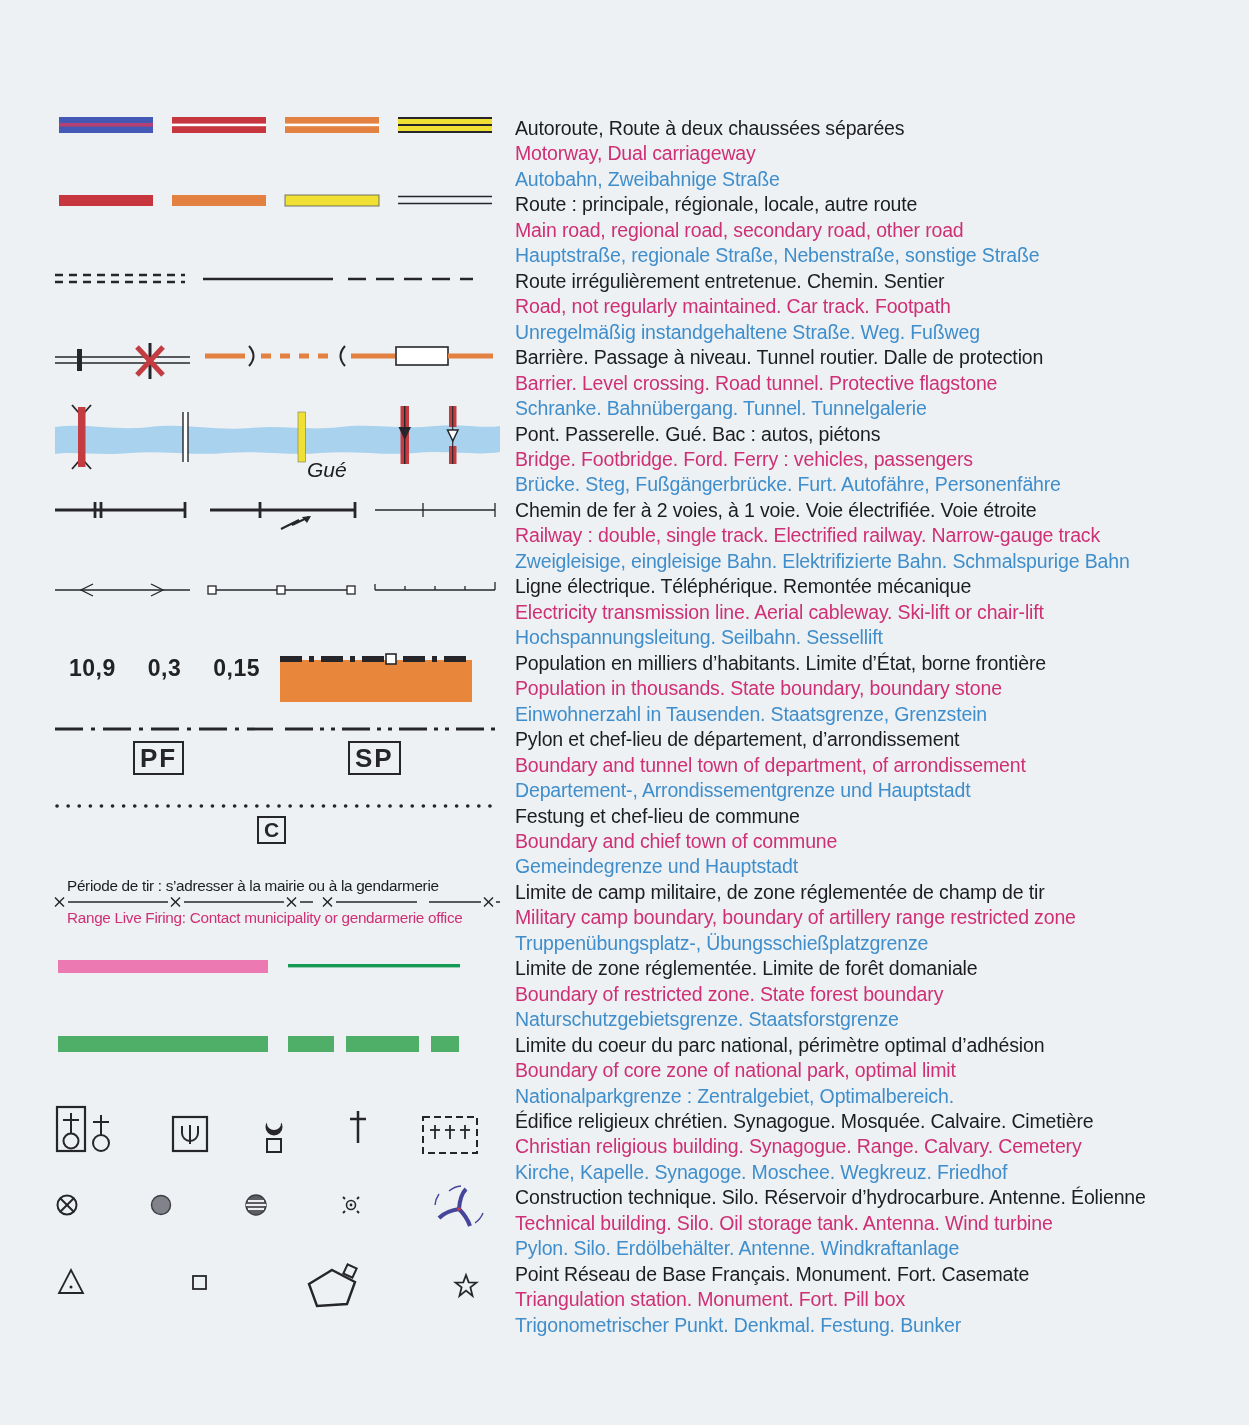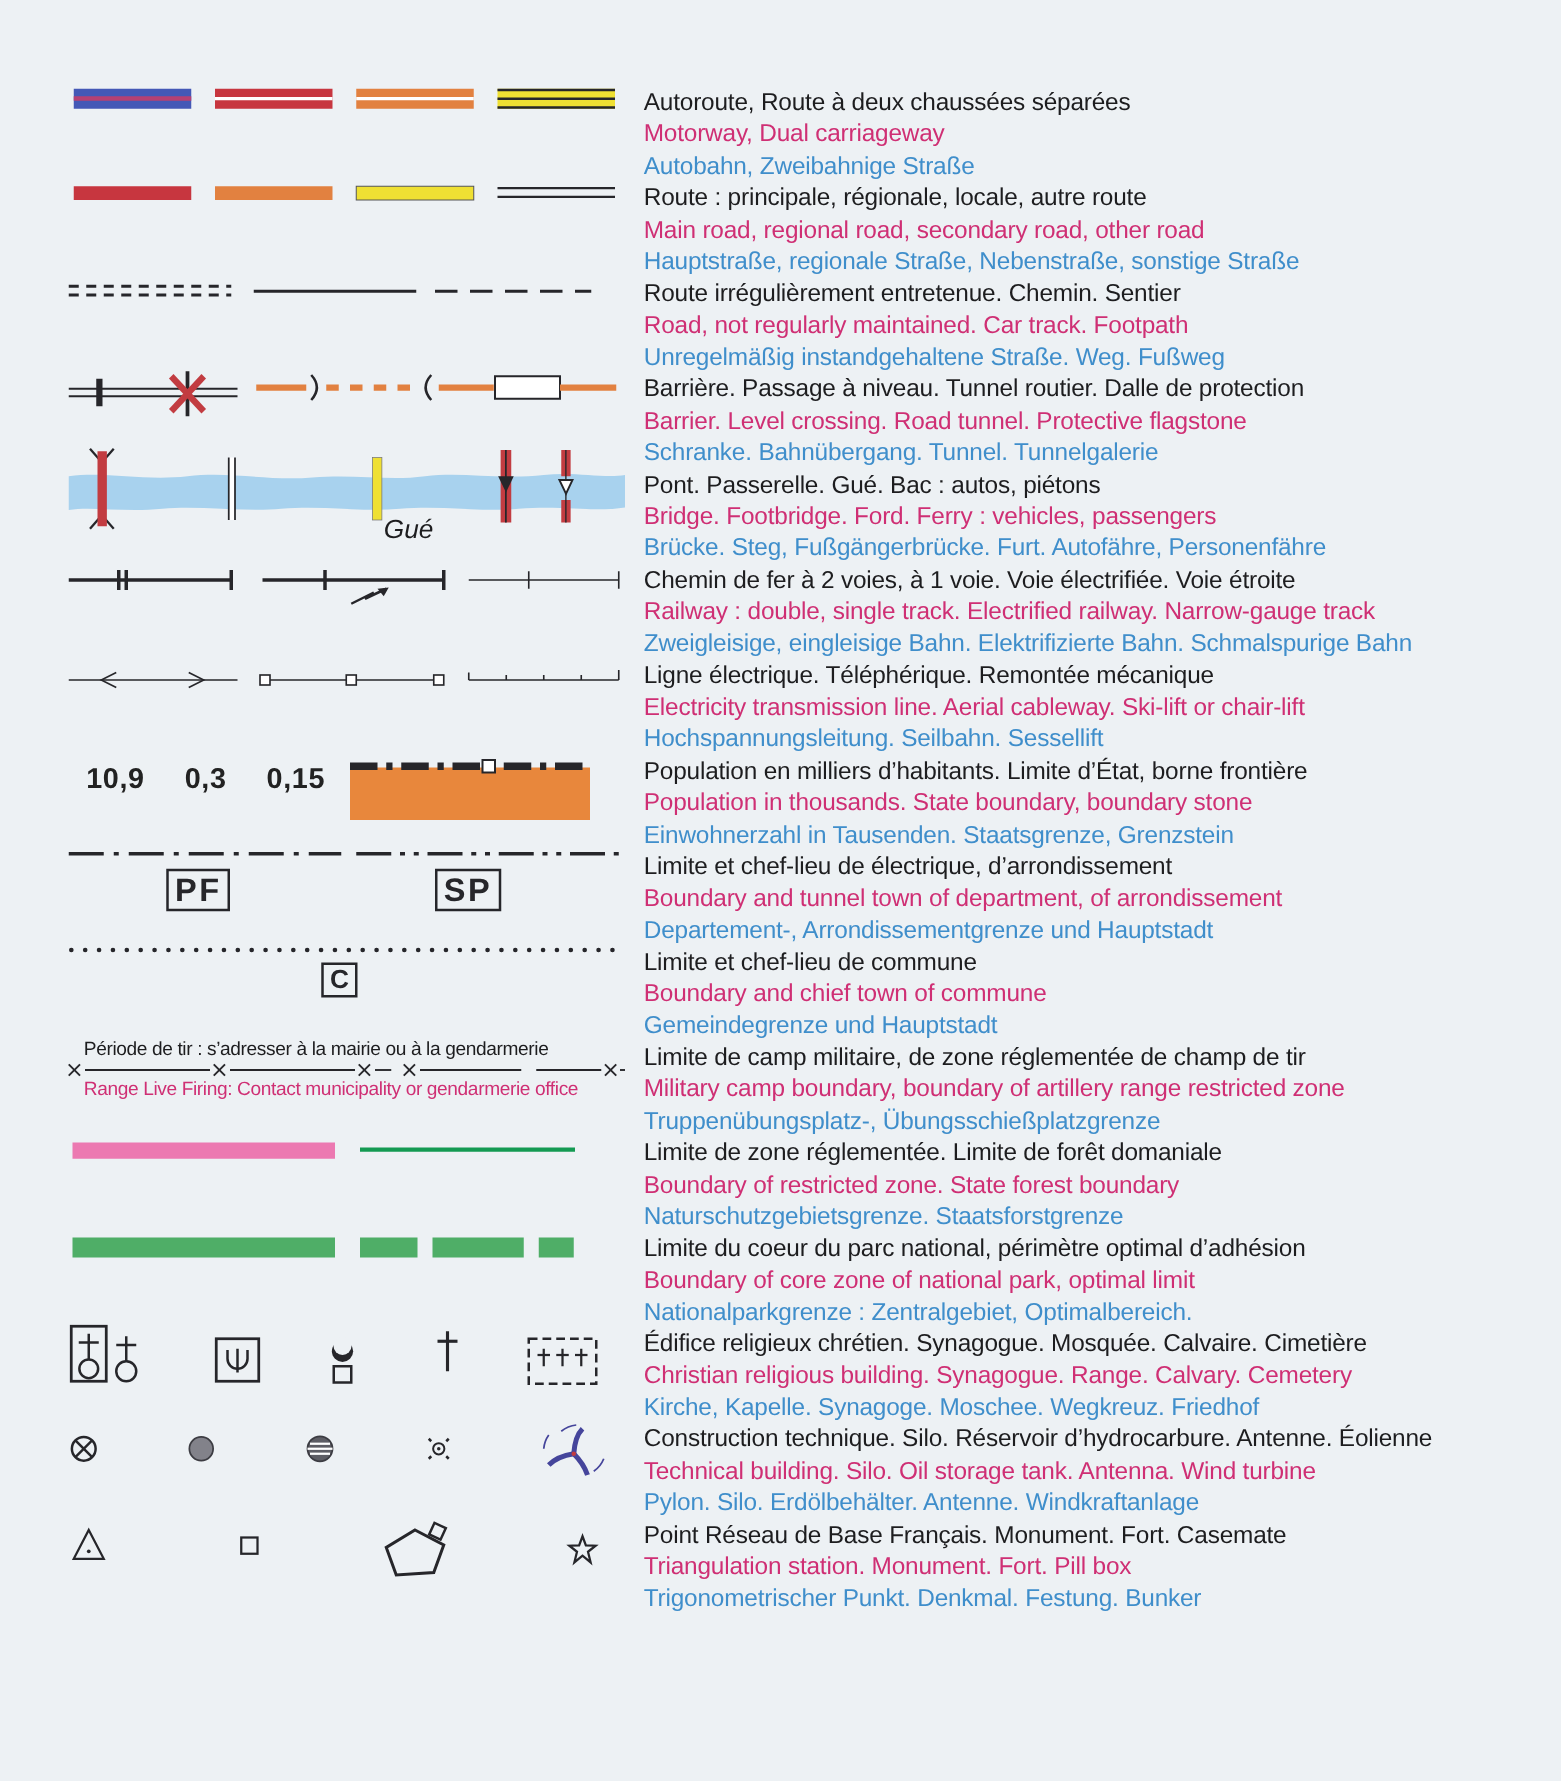--- a/index.html
+++ b/index.html
@@ -1,21 +1,21 @@
 <!DOCTYPE html>
 <html style="--paper: #edf1f4; --text-fr: #1d1d1f; --text-en: #cf2f74; --text-de: #3f8ecb; --symbol-ink: #26262a; --motorway-blue: #4458b6; --motorway-stripe: #b54073; --road-red: #c7363f; --road-orange: #e28140; --road-yellow: #efe033; --river-blue: #a8d2ee; --crossing-red: #c23c41; --boundary-orange: #e8873c; --zone-pink: #ec79b1; --forest-green: #149a52; --park-green: #4fae67; --turbine-blue: #45459b;"><head>
 <meta charset="utf-8">
 <style>
   html { background:#fff; }
   body {
     margin:0; width:1249px; height:1425px; overflow:hidden;
     background: var(--paper, #edf1f4);
     font-family: "Liberation Sans", sans-serif;
   }
-  .page { position:relative; width:1249px; height:1425px; padding-top:70px; box-sizing:border-box; }
+  .page { position:relative; width:1249px; height:1425px; padding-top:116px; box-sizing:border-box; }
   .row { display:flex; align-items:flex-start; min-height:76.4px; padding-left:55px; }
   .sym { width:460px; flex:none; position:relative; }
   .sym svg { display:block; overflow:visible; }
   .txt { flex:1; }
   .txt div { font-size:19.5px; line-height:25.4px; letter-spacing:-0.15px; white-space:nowrap; }
   .fr { color: var(--text-fr,#1d1d1f); }
   .en { color: var(--text-en,#cf2f74); }
   .de { color: var(--text-de,#3f8ecb); }
   .ink { stroke: var(--symbol-ink,#26262a); }
   .keybox {
@@ -253,35 +253,35 @@
   <div class="row">
     <div class="sym">
       <svg width="445" height="10" style="margin-top:-2px">
         <line x1="0" y1="4" x2="218" y2="4" class="ink" stroke-width="2.8" stroke-dasharray="28 8 4 8"></line>
         <line x1="230" y1="4" x2="445" y2="4" class="ink" stroke-width="2.8" stroke-dasharray="28 7 4 7 4 7"></line>
       </svg>
       <div class="keybox" style="left:78px; top:14px;">PF</div>
       <div class="keybox" style="left:293px; top:14px;">SP</div>
     </div>
     <div class="txt">
-      <div class="fr">Limite et chef-lieu de électrique, d’arrondissement</div>
+      <div class="fr">Pylon et chef-lieu de département, d’arrondissement</div>
       <div class="en">Boundary and tunnel town of department, of arrondissement</div>
       <div class="de">Departement-, Arrondissementgrenze und Hauptstadt</div>
     </div>
   </div>
 
   <div class="row">
     <div class="sym">
       <svg width="445" height="8" style="margin-top:-2px">
         <line x1="2" y1="4" x2="443" y2="4" class="ink" stroke-width="3.6" stroke-linecap="round" stroke-dasharray="0.1 11"></line>
       </svg>
       <div class="keybox small" style="left:202px; top:12px;">C</div>
     </div>
     <div class="txt">
-      <div class="fr">Limite et chef-lieu de commune</div>
+      <div class="fr">Festung et chef-lieu de commune</div>
       <div class="en">Boundary and chief town of commune</div>
       <div class="de">Gemeindegrenze und Hauptstadt</div>
     </div>
   </div>
 
   <div class="row">
     <div class="sym note" style="margin-top:-4px">
       <div class="t fr">Période de tir : s’adresser à la mairie ou à la gendarmerie</div>
       <svg width="445" height="13">
         <g class="ink" stroke-width="1.5">

